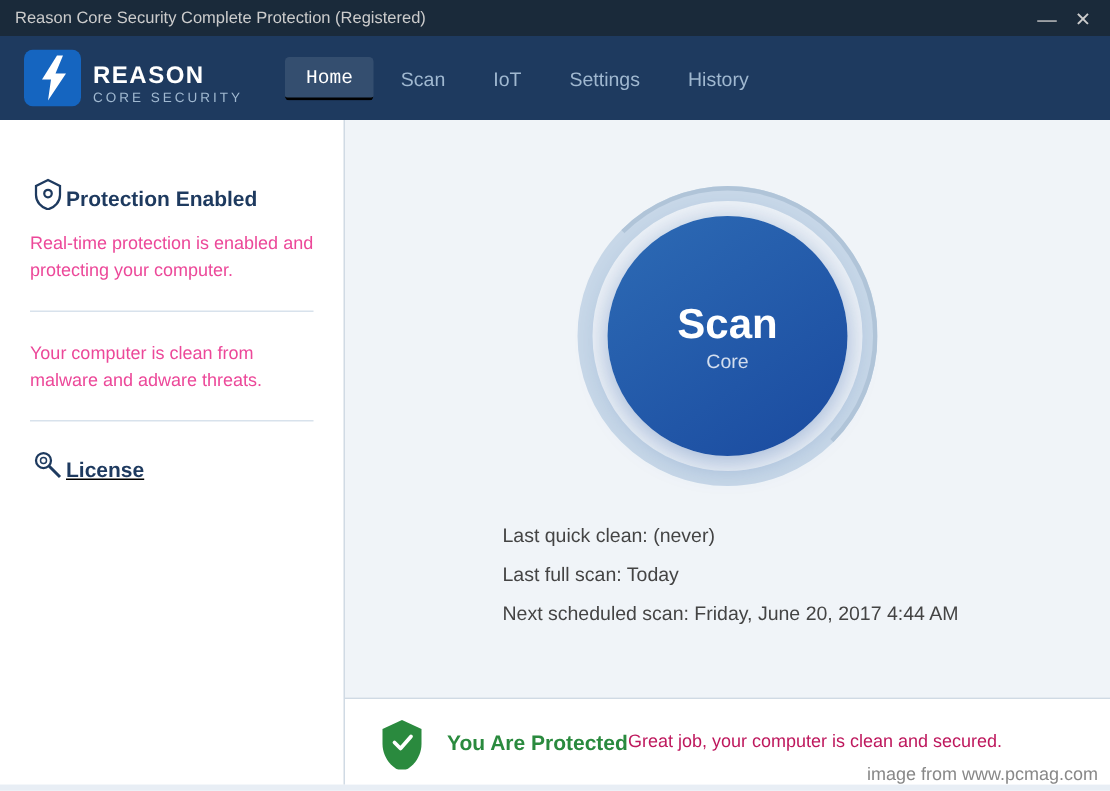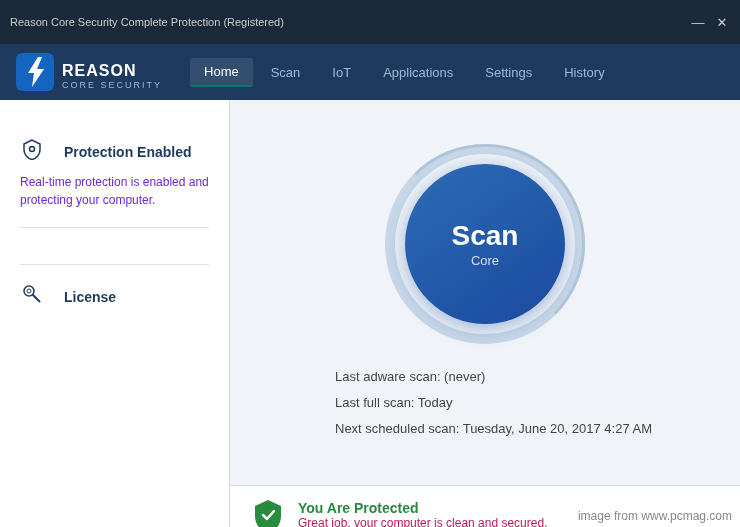--- a/index.html
+++ b/index.html
@@ -7,21 +7,21 @@
       width: 740px;
       height: 527px;
       font-family: 'Segoe UI', Arial, sans-serif;
       overflow: hidden;
       background: #e8eef5;
     }
 
     
     .title-bar {
       background: #1a2a3a;
-      height: 44px;
+      height: 24px;
       display: flex;
       align-items: center;
       justify-content: space-between;
       padding: 0 10px;
     }
     .title-bar-text {
       color: #ccc;
       font-size: 11px;
     }
     .title-bar-controls {
@@ -82,21 +82,22 @@
       color: #a0b8d0;
       font-size: 13px;
       padding: 6px 14px;
       cursor: pointer;
       border-radius: 3px;
       text-decoration: none;
     }
     .nav-link.active {
       color: #fff;
       background: rgba(255,255,255,0.1);
-      border-bottom: 2px solid #0f766e;
+      border-bottom: 2px solid #000000;
+      font-family: Liberation Mono, monospace;
     }
 
     
     .main-content {
       display: flex;
       height: calc(527px - 28px - 56px);
       background: #e8eef5;
     }
 
     
@@ -106,40 +107,40 @@
       padding: 20px 20px;
       border-right: 1px solid #d0dae4;
       display: flex;
       flex-direction: column;
       gap: 0;
     }
     .sidebar-section {
       padding: 18px 0;
       border-bottom: 1px solid #d8e2ec;
     }
-    .sidebar-section:last-child { border-bottom: none; }
+    .sidebar-section:last-child { border-bottom: none; text-decoration: underline; }
     .sidebar-section-header {
       display: flex;
       align-items: center;
-      gap: 20px;
+      gap: 0;
       margin-bottom: 8px;
     }
     .sidebar-icon {
       color: #1e3a5f;
       font-size: 18px;
       width: 24px;
       text-align: center;
     }
     .sidebar-title {
       color: #1e3a5f;
       font-size: 14px;
       font-weight: 600;
     }
     .sidebar-desc {
-      color: #6d28d9;
+      color: #ec4899;
       font-size: 12px;
       line-height: 1.5;
       padding-left: 0;
     }
 
     
     .right-panel {
       flex: 1;
       display: flex;
       flex-direction: column;
@@ -219,21 +220,21 @@
       display: flex;
       align-items: center;
       gap: 12px;
       min-height: 58px;
     }
     .status-shield {
       width: 36px;
       height: 36px;
       flex-shrink: 0;
     }
-    .status-text-block { display: flex; flex-direction: column; }
+    .status-text-block { display: flex; flex-direction: row; }
     .status-title {
       color: #2a8a3e;
       font-size: 14px;
       font-weight: 700;
     }
     .status-subtitle {
       color: #be185d;
       font-size: 12px;
     }
 
@@ -266,21 +267,20 @@
     </svg>
     <div class="logo-text">
       <span class="logo-reason">REASON</span>
       <span class="logo-security">CORE SECURITY</span>
     </div>
   </div>
   <nav class="nav-links">
     <a class="nav-link active">Home</a>
     <a class="nav-link">Scan</a>
     <a class="nav-link">IoT</a>
-    <a class="nav-link">Applications</a>
     <a class="nav-link">Settings</a>
     <a class="nav-link">History</a>
   </nav>
 </div>
 
 <div class="main-content">
 
   <div class="sidebar">
 
     <div class="sidebar-section">
@@ -290,20 +290,21 @@
             <path d="M11 2L3 6v6c0 4.4 3.4 8.5 8 9.5 4.6-1 8-5.1 8-9.5V6L11 2z" stroke="#1e3a5f" stroke-width="1.5" fill="none"></path>
             <circle cx="11" cy="11" r="2.5" stroke="#1e3a5f" stroke-width="1.5" fill="none"></circle>
           </svg>
         </span>
         <span class="sidebar-title">Protection Enabled</span>
       </div>
       <p class="sidebar-desc">Real-time protection is enabled and protecting your computer.</p>
     </div>
 
     <div class="sidebar-section">
+      <p class="sidebar-desc">Your computer is clean from malware and adware threats.</p>
     </div>
 
     <div class="sidebar-section">
       <div class="sidebar-section-header">
         <span class="sidebar-icon">
           <svg width="22" height="22" viewBox="0 0 22 22" fill="none">
             <circle cx="8" cy="8" r="5" stroke="#1e3a5f" stroke-width="1.5" fill="none"></circle>
             <line x1="11.5" y1="11.5" x2="19" y2="19" stroke="#1e3a5f" stroke-width="2"></line>
             <circle cx="8" cy="8" r="2" stroke="#1e3a5f" stroke-width="1" fill="none"></circle>
           </svg>
@@ -318,23 +319,23 @@
     <div class="scan-area">
 
       <div class="scan-ring-outer">
         <button class="scan-btn">
           <span class="scan-btn-label">Scan</span>
           <span class="scan-btn-sub">Core</span>
         </button>
       </div>
 
       <div class="scan-info">
-        <div>Last adware scan:  (never)</div>
+        <div>Last quick clean:  (never)</div>
         <div>Last full scan:  Today</div>
-        <div>Next scheduled scan:  Tuesday, June 20, 2017 4:27 AM</div>
+        <div>Next scheduled scan:  Friday, June 20, 2017 4:44 AM</div>
       </div>
 
     </div>
 
     <div class="status-bar">
       <svg class="status-shield" viewBox="0 0 36 36">
         <path d="M18 3L5 9v10c0 8.3 5.6 16 13 18.3C25.4 35 31 27.3 31 19V9L18 3z" fill="#2a8a3e"></path>
         <path d="M13 18l4 4 7-8" stroke="white" stroke-width="2.5" fill="none" stroke-linecap="round" stroke-linejoin="round"></path>
       </svg>
       <div class="status-text-block">

